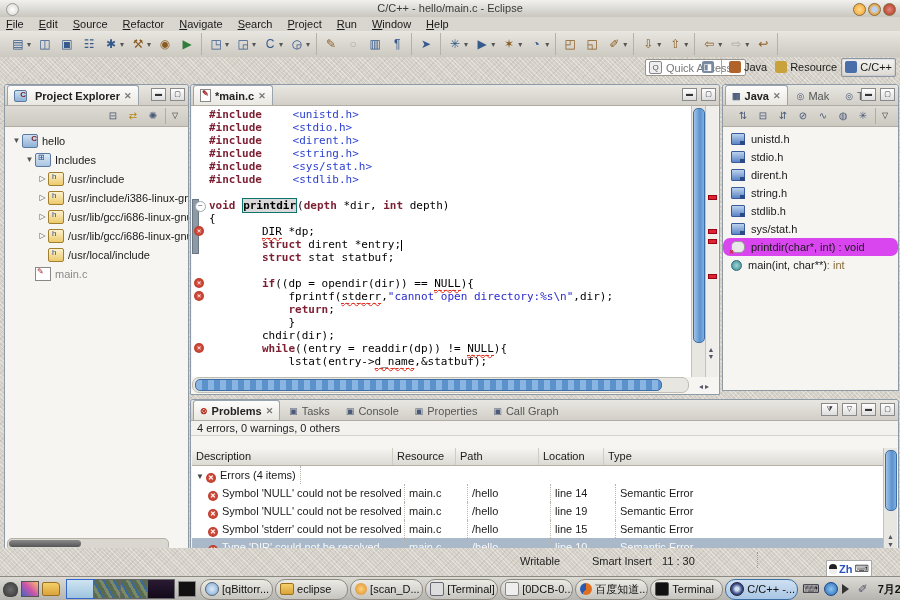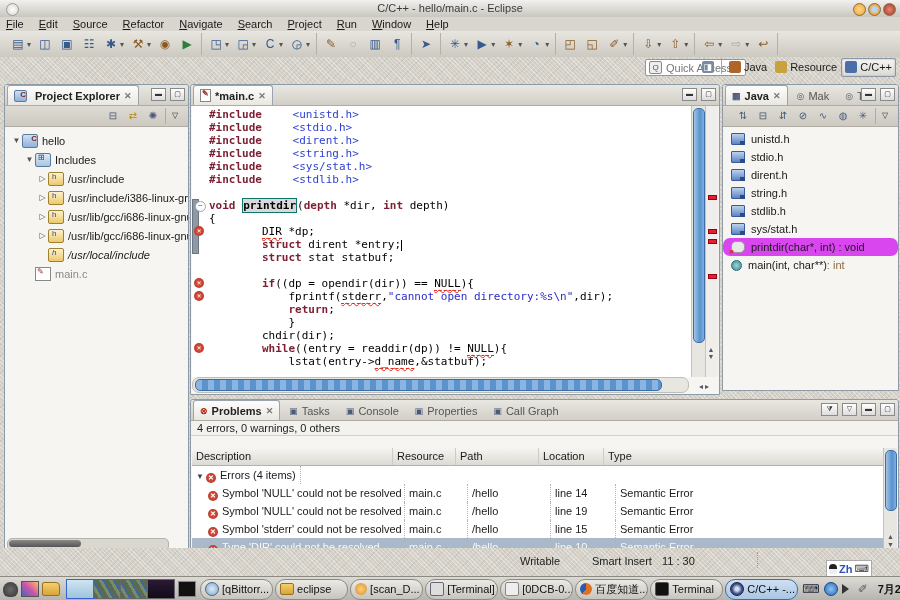--- a/index.html
+++ b/index.html
@@ -389,21 +389,21 @@
       <div class="trow" style="padding-left: 32px;">
         <span class="twist">▷</span>
         <span class="ticon ti-fold"></span>
         <span>/usr/lib/gcc/i686-linux-gnu/4.7/</span>
       </div>
       <div class="trow" style="padding-left: 32px;">
         <span class="twist">▷</span>
         <span class="ticon ti-fold"></span>
         <span>/usr/lib/gcc/i686-linux-gnu/4.7/</span>
       </div>
-      <div class="trow" style="padding-left: 32px; font-style: italic;">
+      <div class="trow" style="padding-left: 32px;">
         <span class="twist"></span>
         <span class="ticon ti-fold"></span>
         <span>/usr/local/include</span>
       </div>
       <div class="trow dim" style="padding-left: 19px;">
         <span class="twist"></span>
         <span class="ticon ti-cfile"></span>
         <span>main.c</span>
       </div>
     </div>

